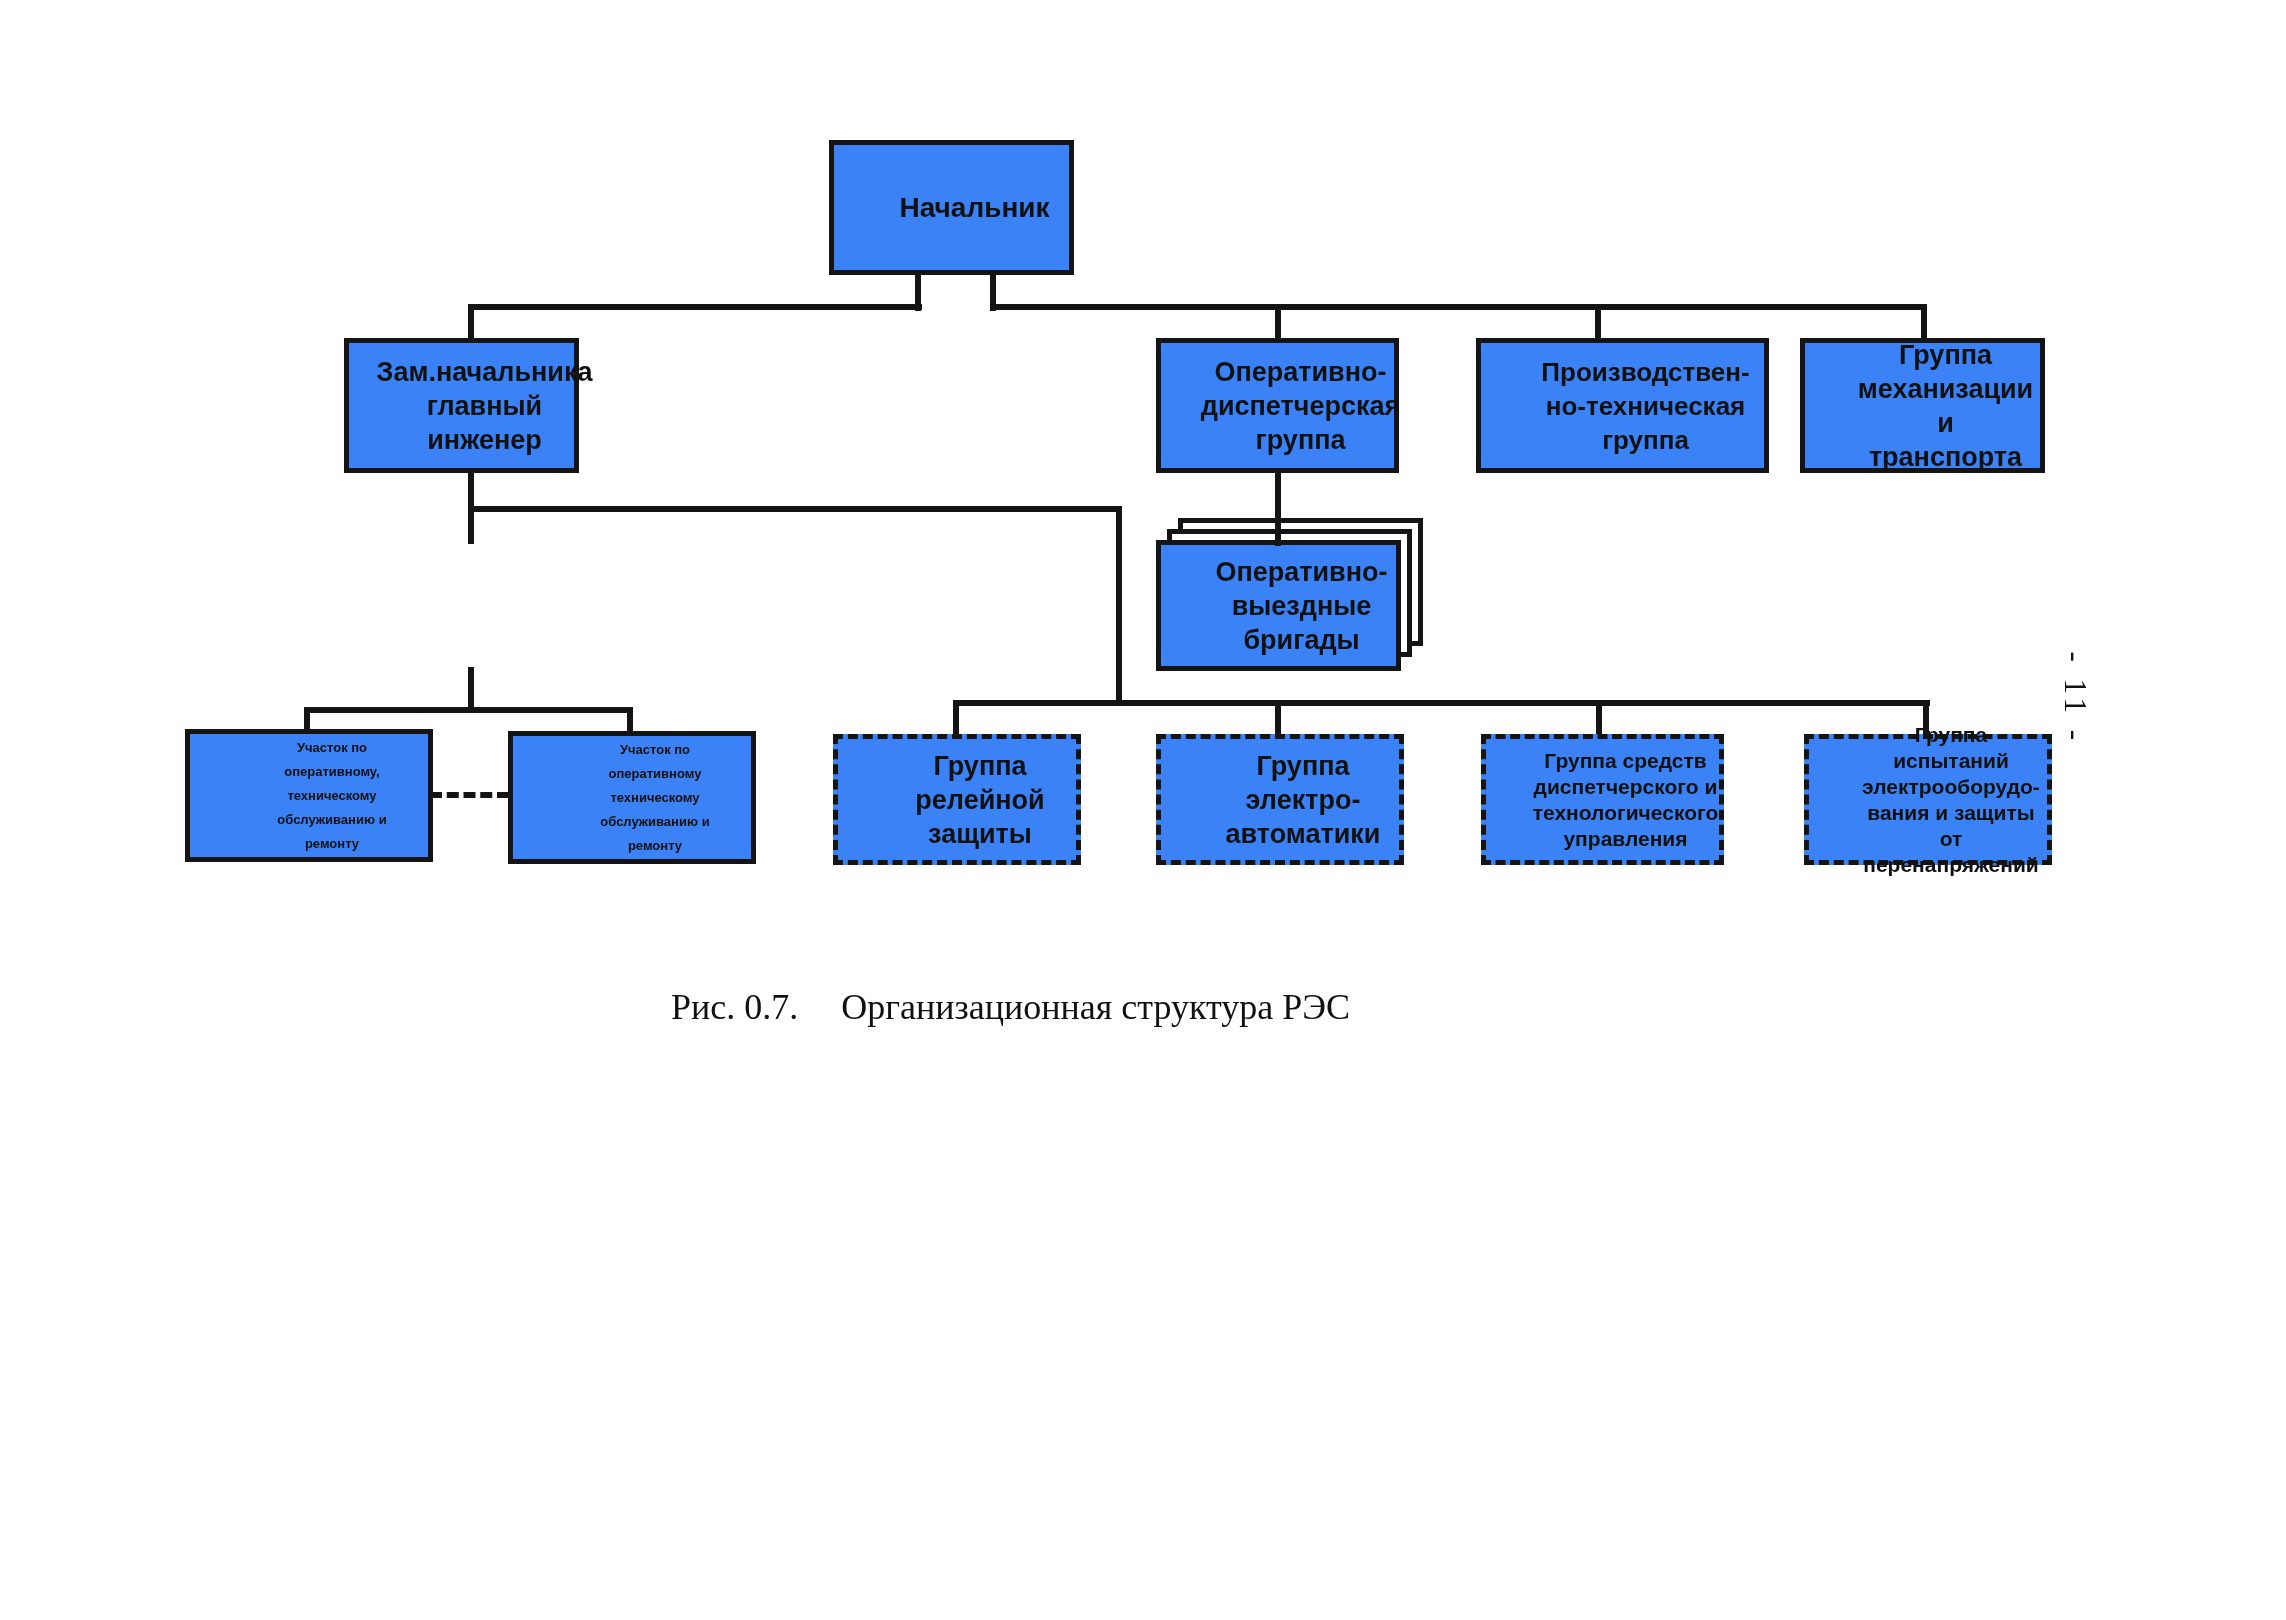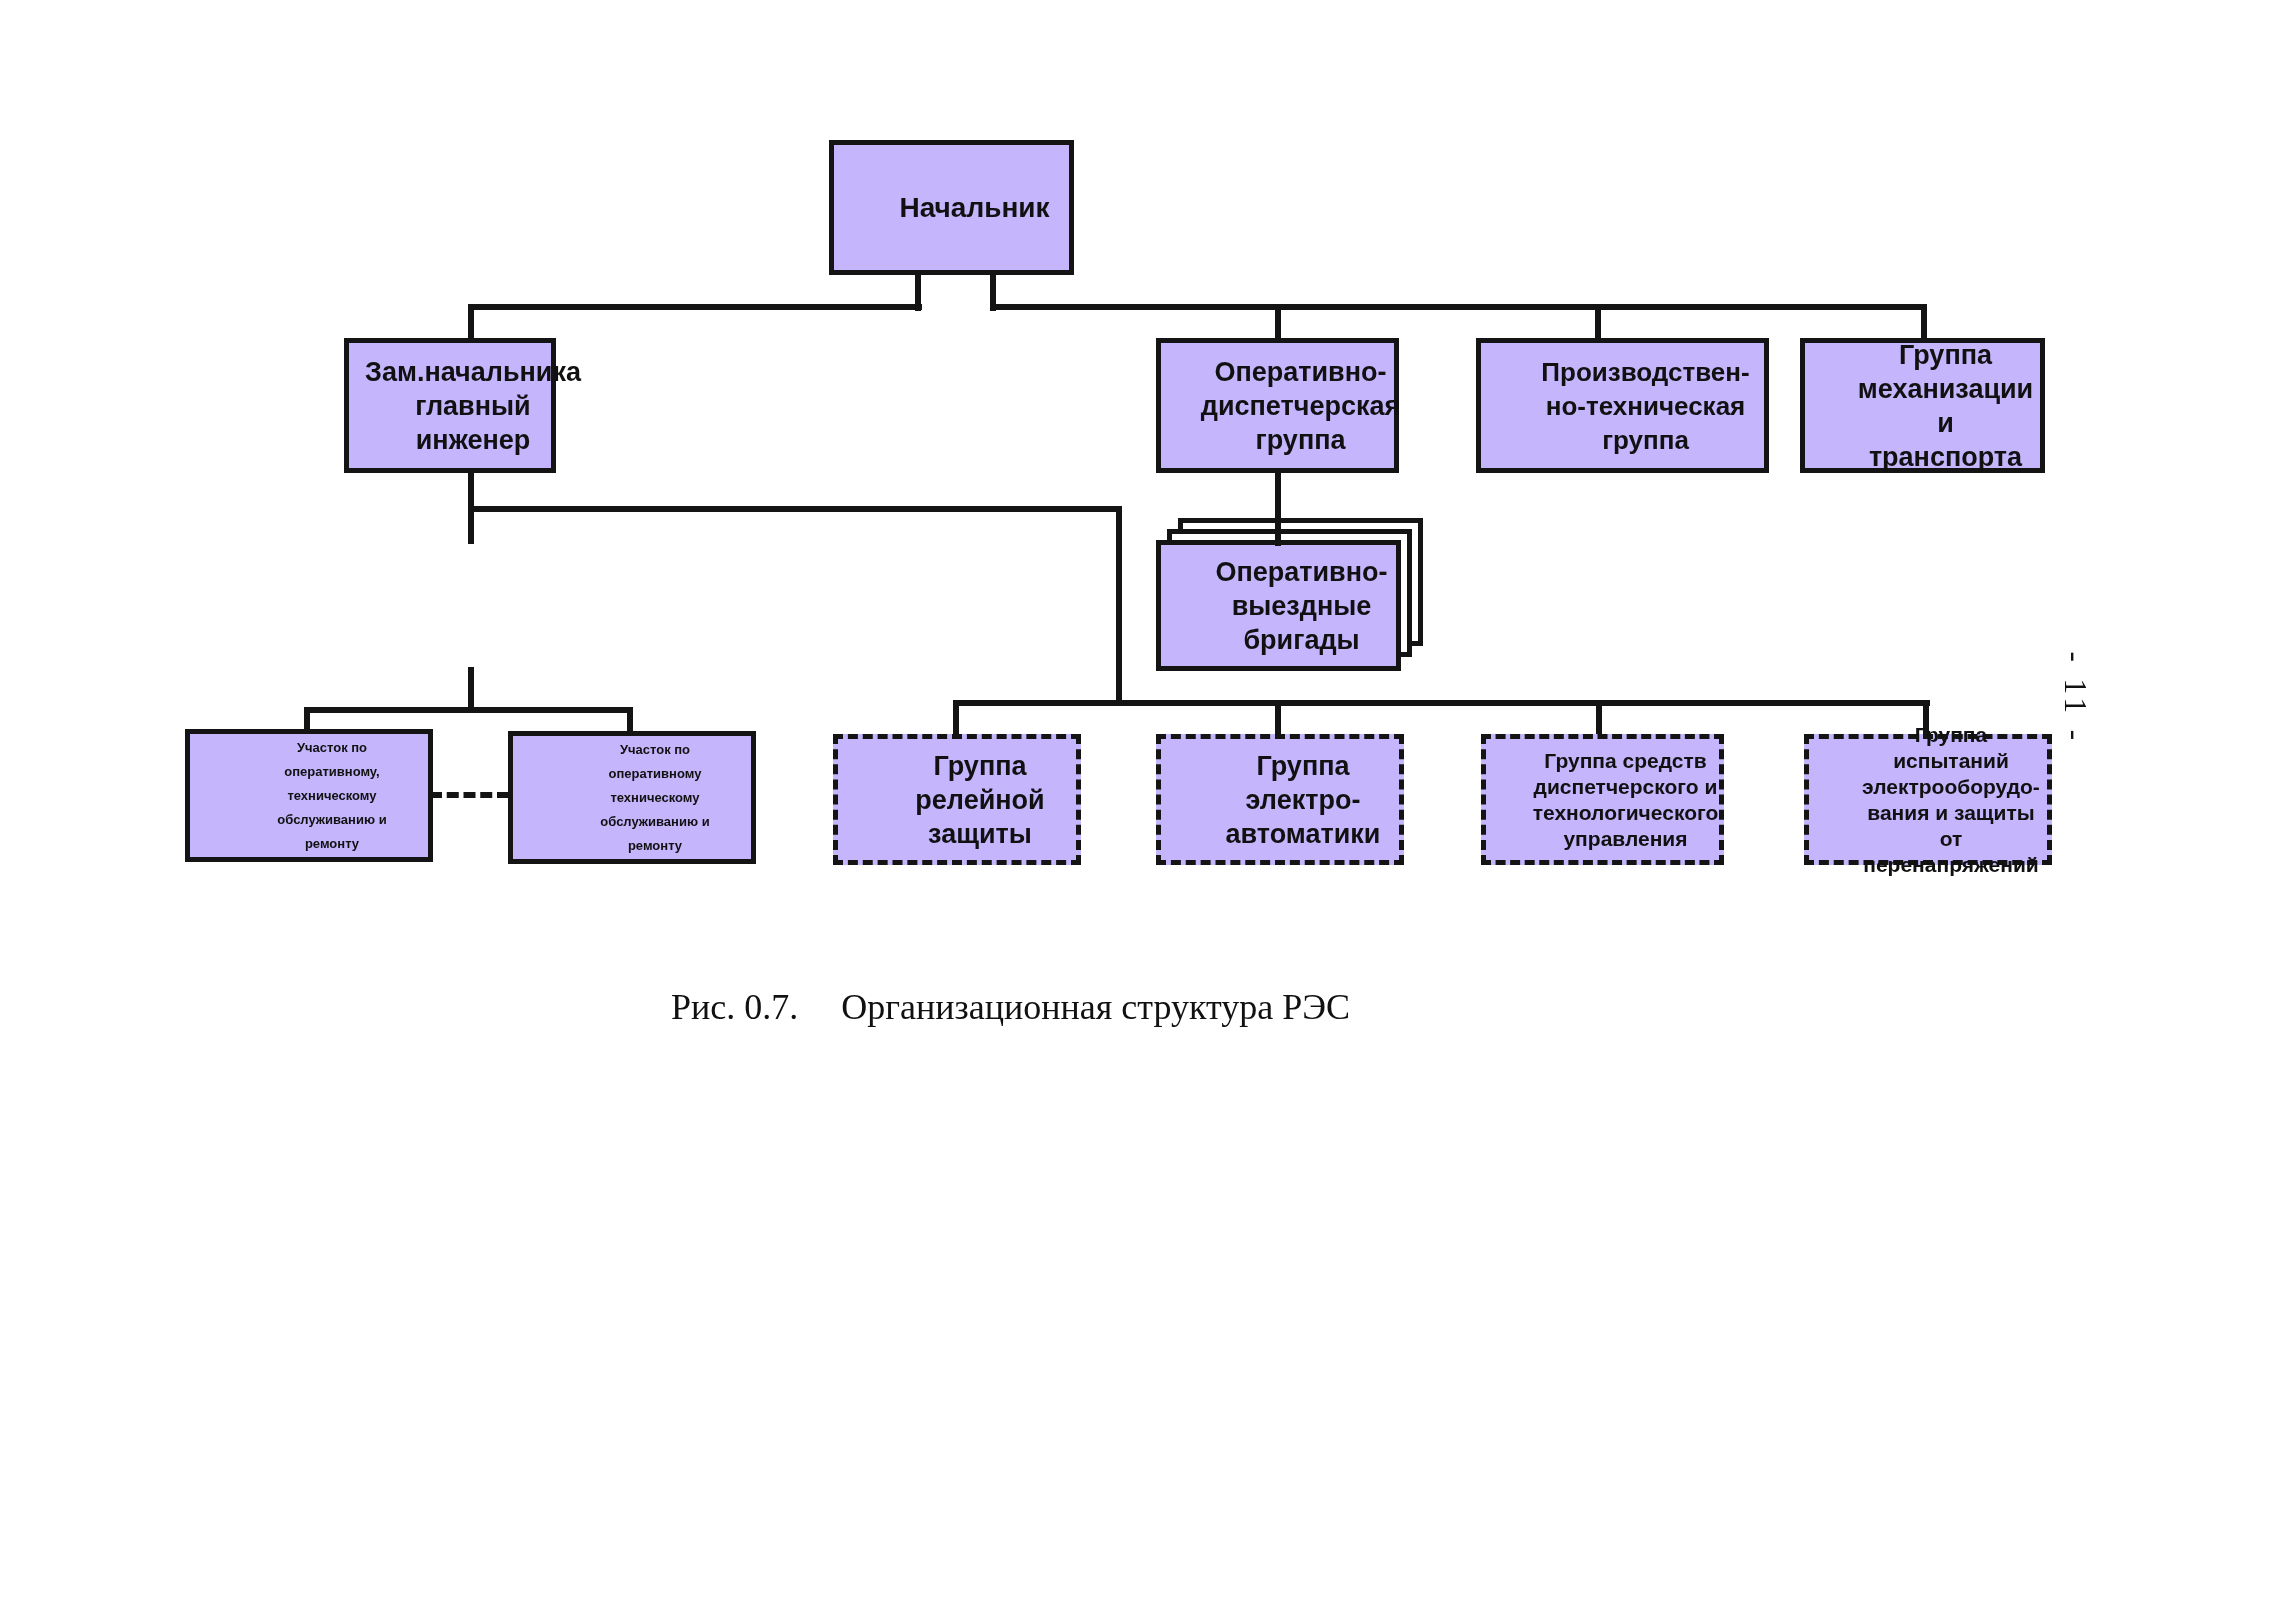--- a/index.html
+++ b/index.html
@@ -10,21 +10,21 @@
     overflow:hidden;
     font-family:"Liberation Sans",sans-serif;
     color:#111;
   }
   
   .ln{position:absolute;background:#141414;}
   .dash-link{position:absolute;border-top:6.3px dashed #141414;background:none;}
   
   .box{
     position:absolute;box-sizing:border-box;
-    border:5.4px solid #141414;background:#c4b5fd;
+    border:5.4px solid #141414;background:#3b82f6;
     display:flex;align-items:center;justify-content:center;
     text-align:center;font-weight:700;
     white-space:pre-line;line-height:34px;font-size:27px;
     z-index:2;
     padding-left:46px;
   }
   .dashed{border-style:dashed;}
   .small{font-size:13px;line-height:24px;}
   .mid{font-size:21px;line-height:26px;}
   .stack-layer{
@@ -76,21 +76,21 @@
   <div class="ln" style="left:304px;top:707px;width:329px;height:6.3px;"></div>
   <div class="ln" style="left:304px;top:707px;width:6.3px;height:25px;"></div>
   <div class="ln" style="left:627px;top:707px;width:6.3px;height:27px;"></div>
   <div class="dash-link" style="left:430px;top:792px;width:79px;height:0;"></div>
 
   <div class="stack-layer" style="left:1178px;top:518px;width:245px;height:128px;"></div>
   <div class="stack-layer" style="left:1167px;top:529px;width:245px;height:128px;"></div>
 
   <div class="box" style="left:829px;top:140px;width:245px;height:135px;font-size:28px;">Начальник</div>
 
-  <div class="box" style="left:344px;top:338px;width:212px;height:135px;">Зам.начальника
+  <div class="box" style="left:344px;top:338px;width:235px;height:135px;">Зам.начальника
 главный
 инженер</div>
 
   <div class="box" style="left:1156px;top:338px;width:243px;height:135px;">Оперативно-
 диспетчерская
 группа</div>
 
   <div class="box" style="left:1476px;top:338px;width:293px;height:135px;font-size:26px;">Производствен-
 но-техническая
 группа</div>

